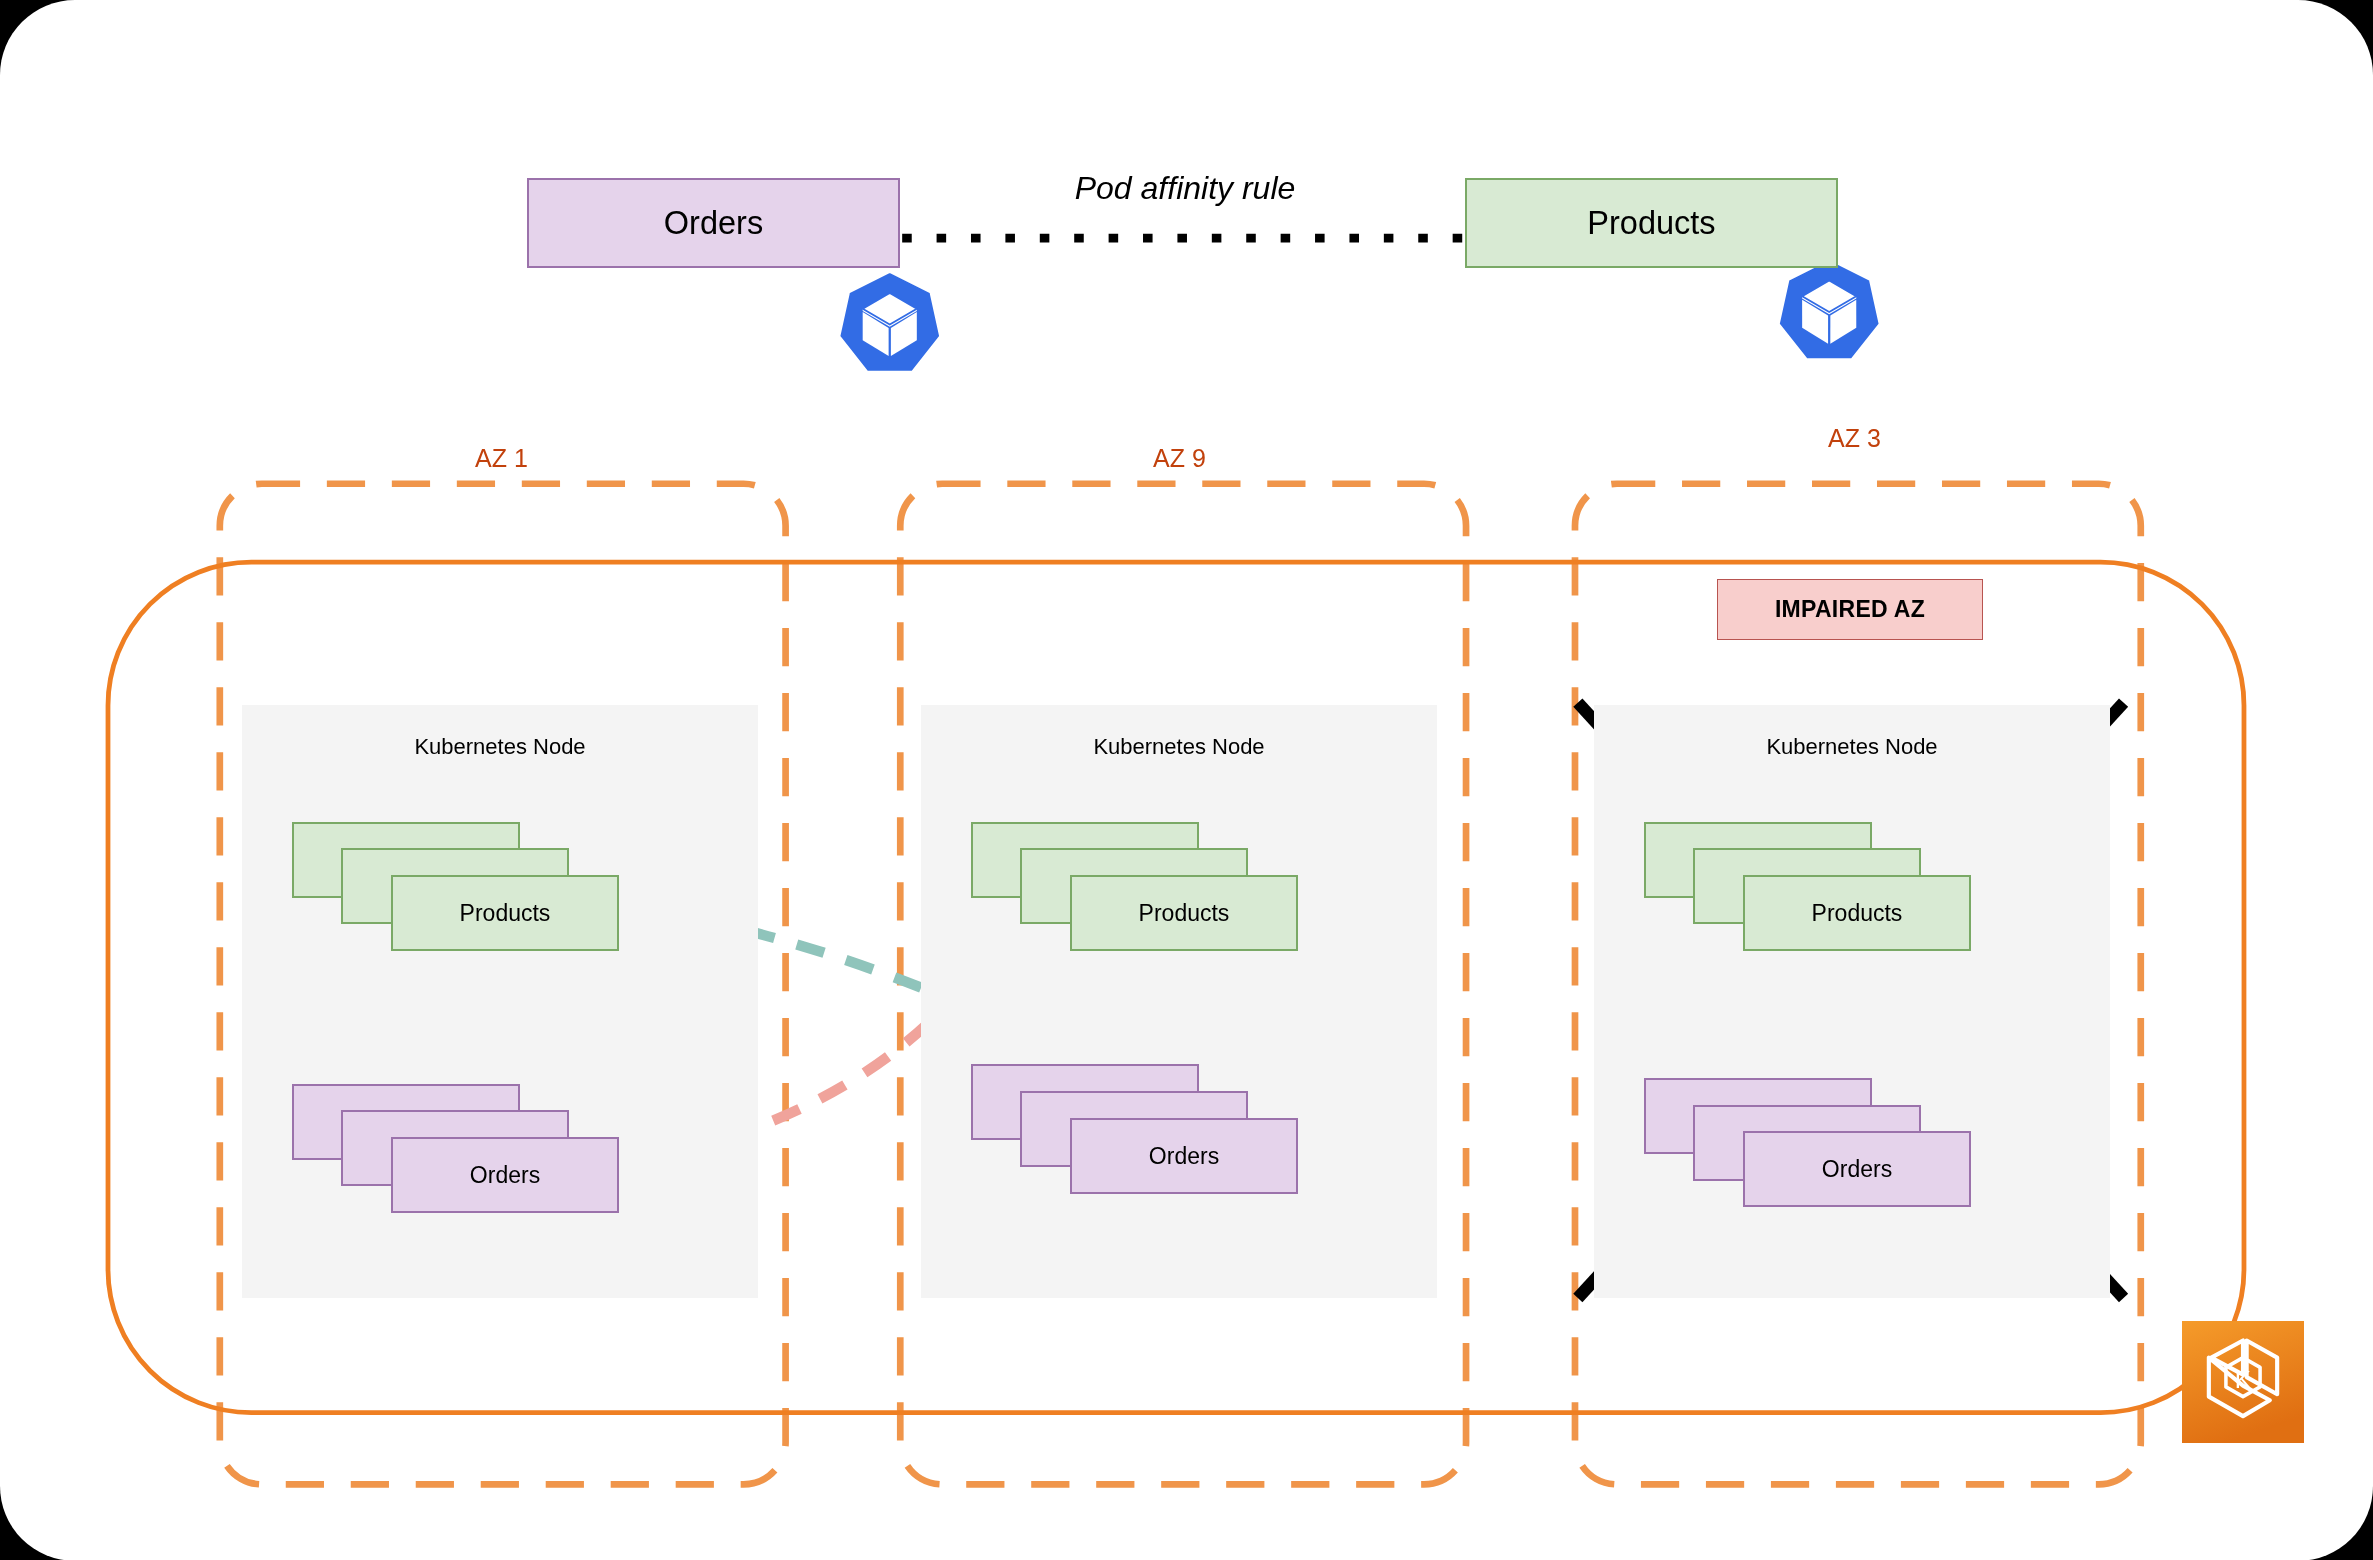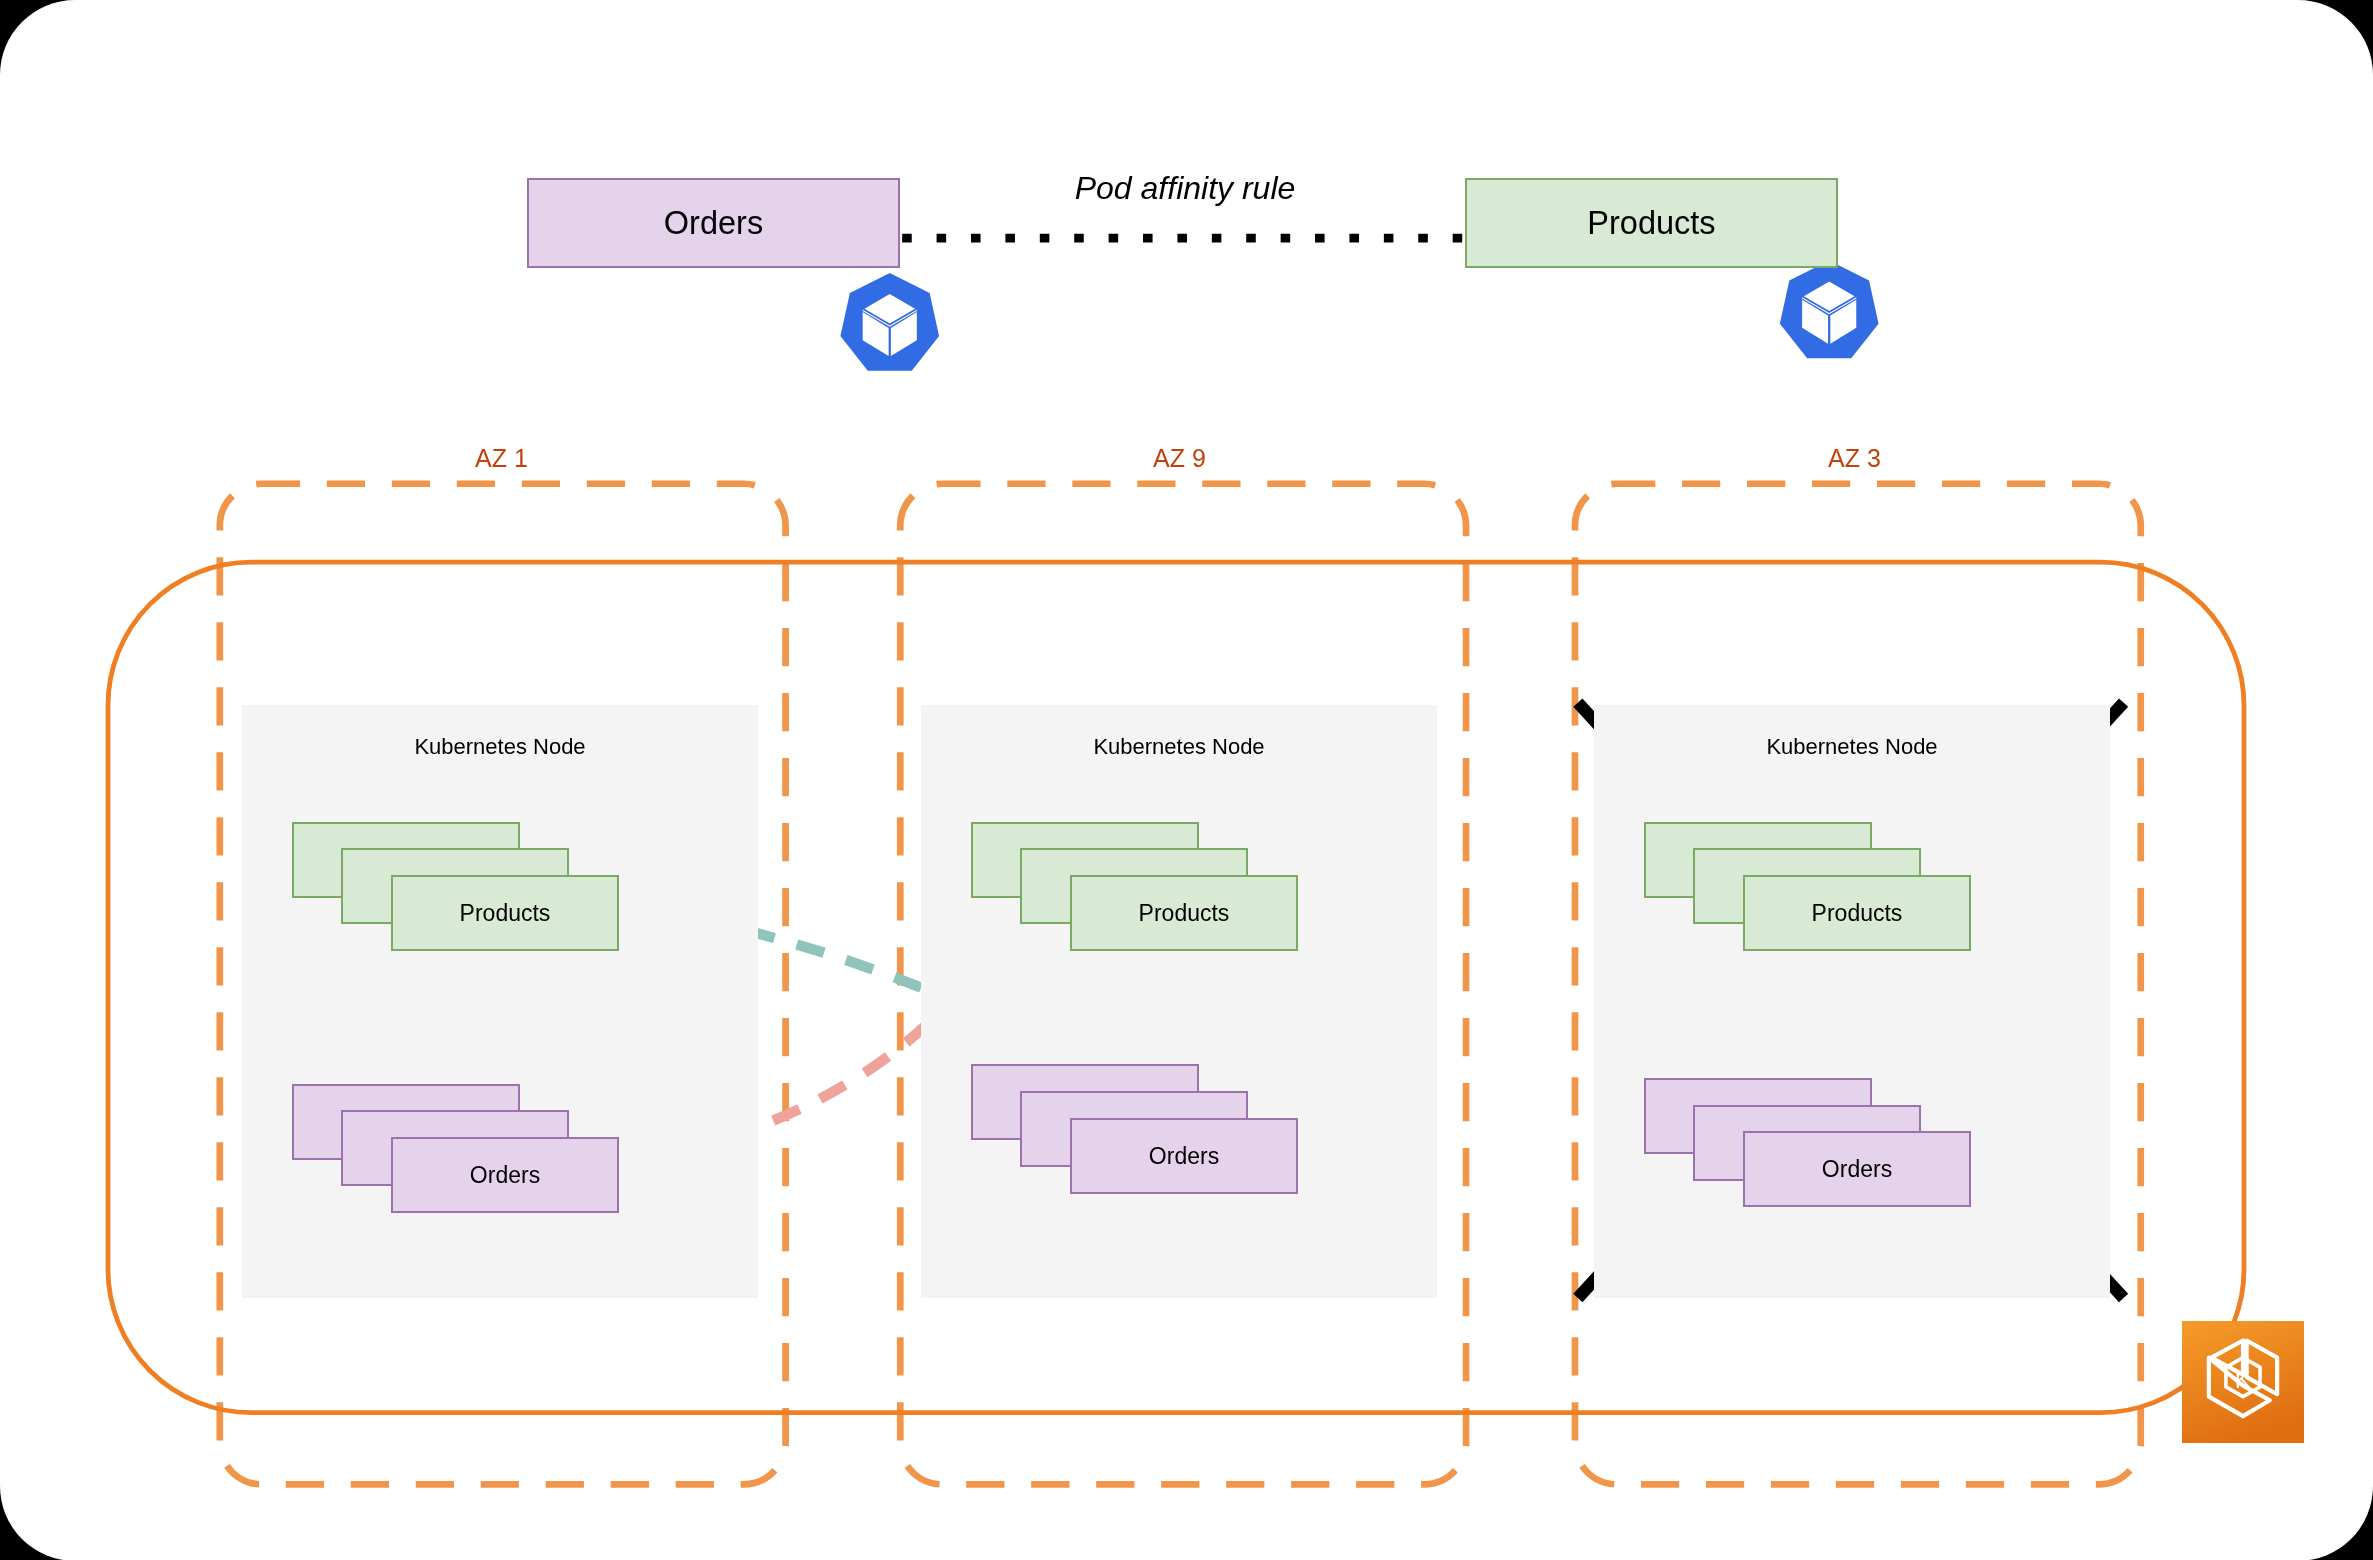--- a/index.html
+++ b/index.html
@@ -38,21 +38,21 @@
     text-align:center;font-size:32px;font-style:italic;color:#000;
   }
 
   
   .az-label{
     position:absolute;text-align:center;font-size:25px;color:#c2410c;
     width:287px;
   }
   .az1-label{left:358px;top:444px;}
   .az2-label{left:1036px;top:444px;}
-  .az3-label{left:1711px;top:444px;}
+  .az3-label{left:1711px;top:424px;}
 
   
   .node{
     position:absolute;
     background:#f4f4f4;
     box-sizing:border-box;
   }
   .node-title{
     position:absolute;left:0;right:0;top:29px;
     text-align:center;font-size:22px;color:#000;
@@ -165,20 +165,23 @@
     </div>
     <div class="svcbox svc-products">
       <span>Products</span>
     </div>
     <div class="affinity-label">Pod affinity rule</div>
 
     <div class="az-label az1-label">AZ 1</div>
     <div class="az-label az2-label">AZ 9</div>
     <div class="az-label az3-label">AZ 3</div>
 
+    <div class="impaired">
+      <span>IMPAIRED AZ</span>
+    </div>
 
     <div class="node node1">
       <div class="node-title">Kubernetes Node</div>
       <div class="pod pod-green" style="left:50px;top:117px;width:228px;height:76px;"></div>
       <div class="pod pod-green" style="left:99px;top:143px;width:228px;height:76px;"></div>
       <div class="pod pod-green" style="left:149px;top:170px;width:228px;height:76px;">
         <span class="pod-label">Products</span>
       </div>
       <div class="pod pod-purple" style="left:50px;top:379px;width:228px;height:76px;"></div>
       <div class="pod pod-purple" style="left:99px;top:405px;width:228px;height:76px;"></div>

